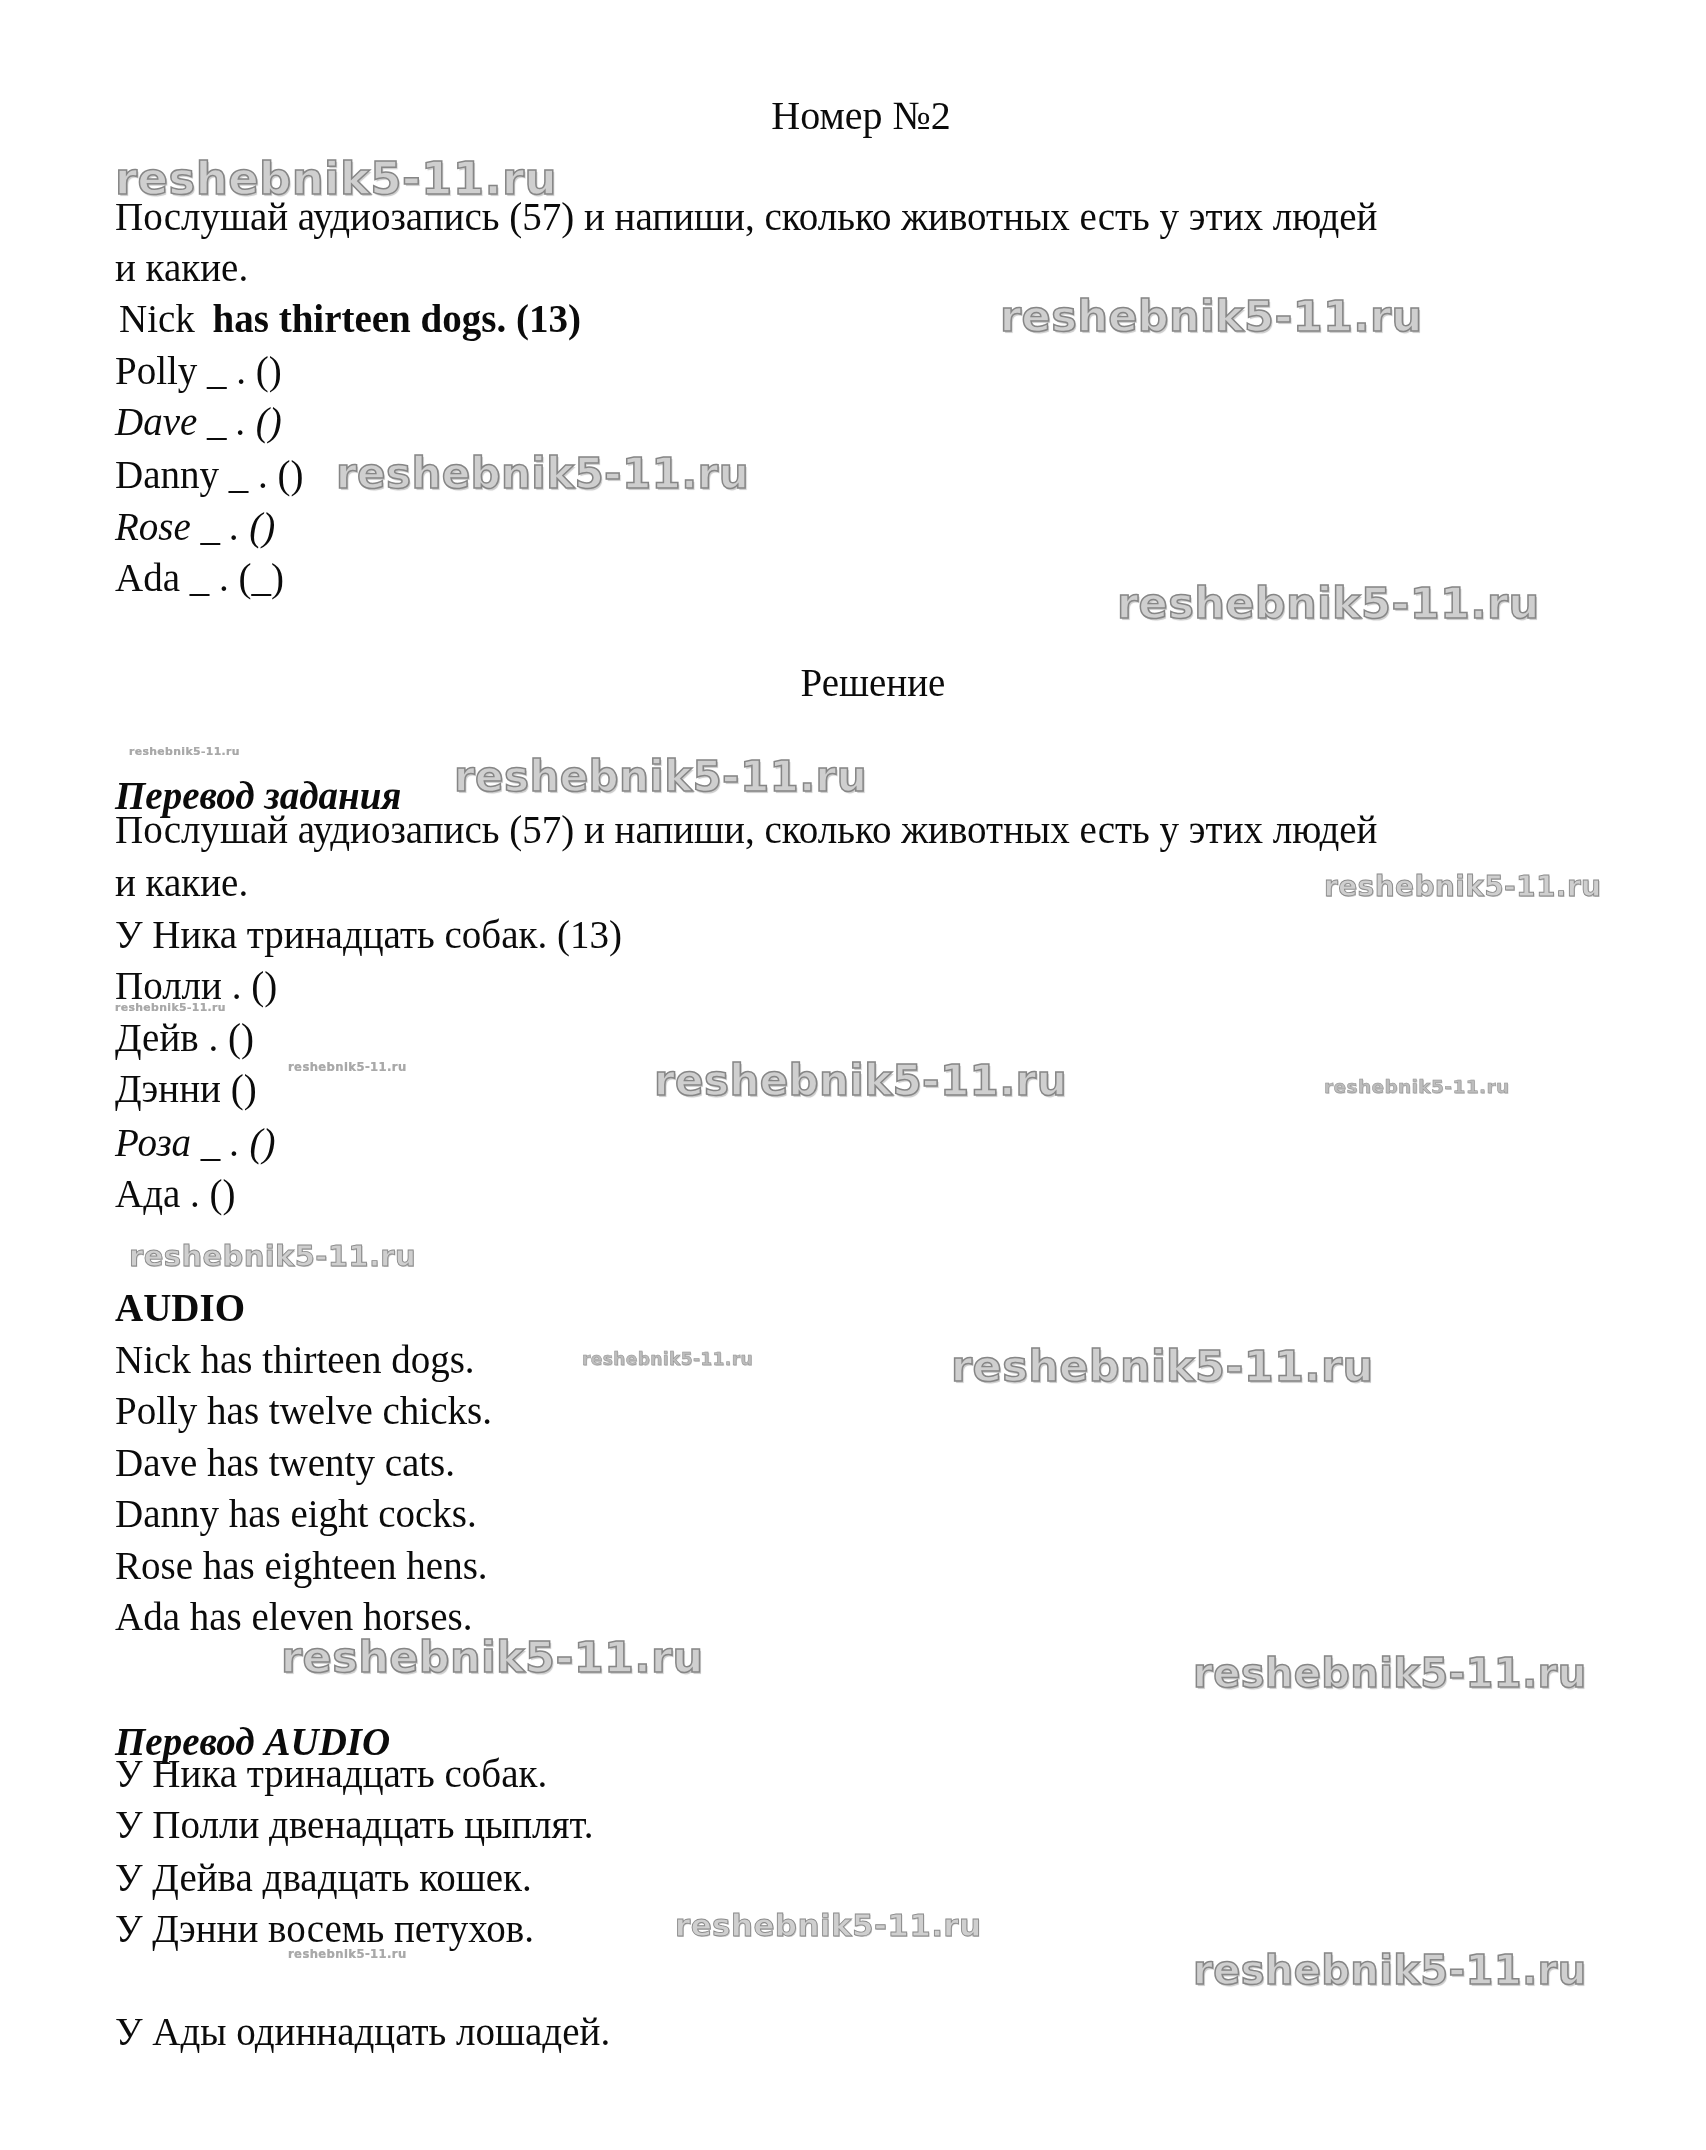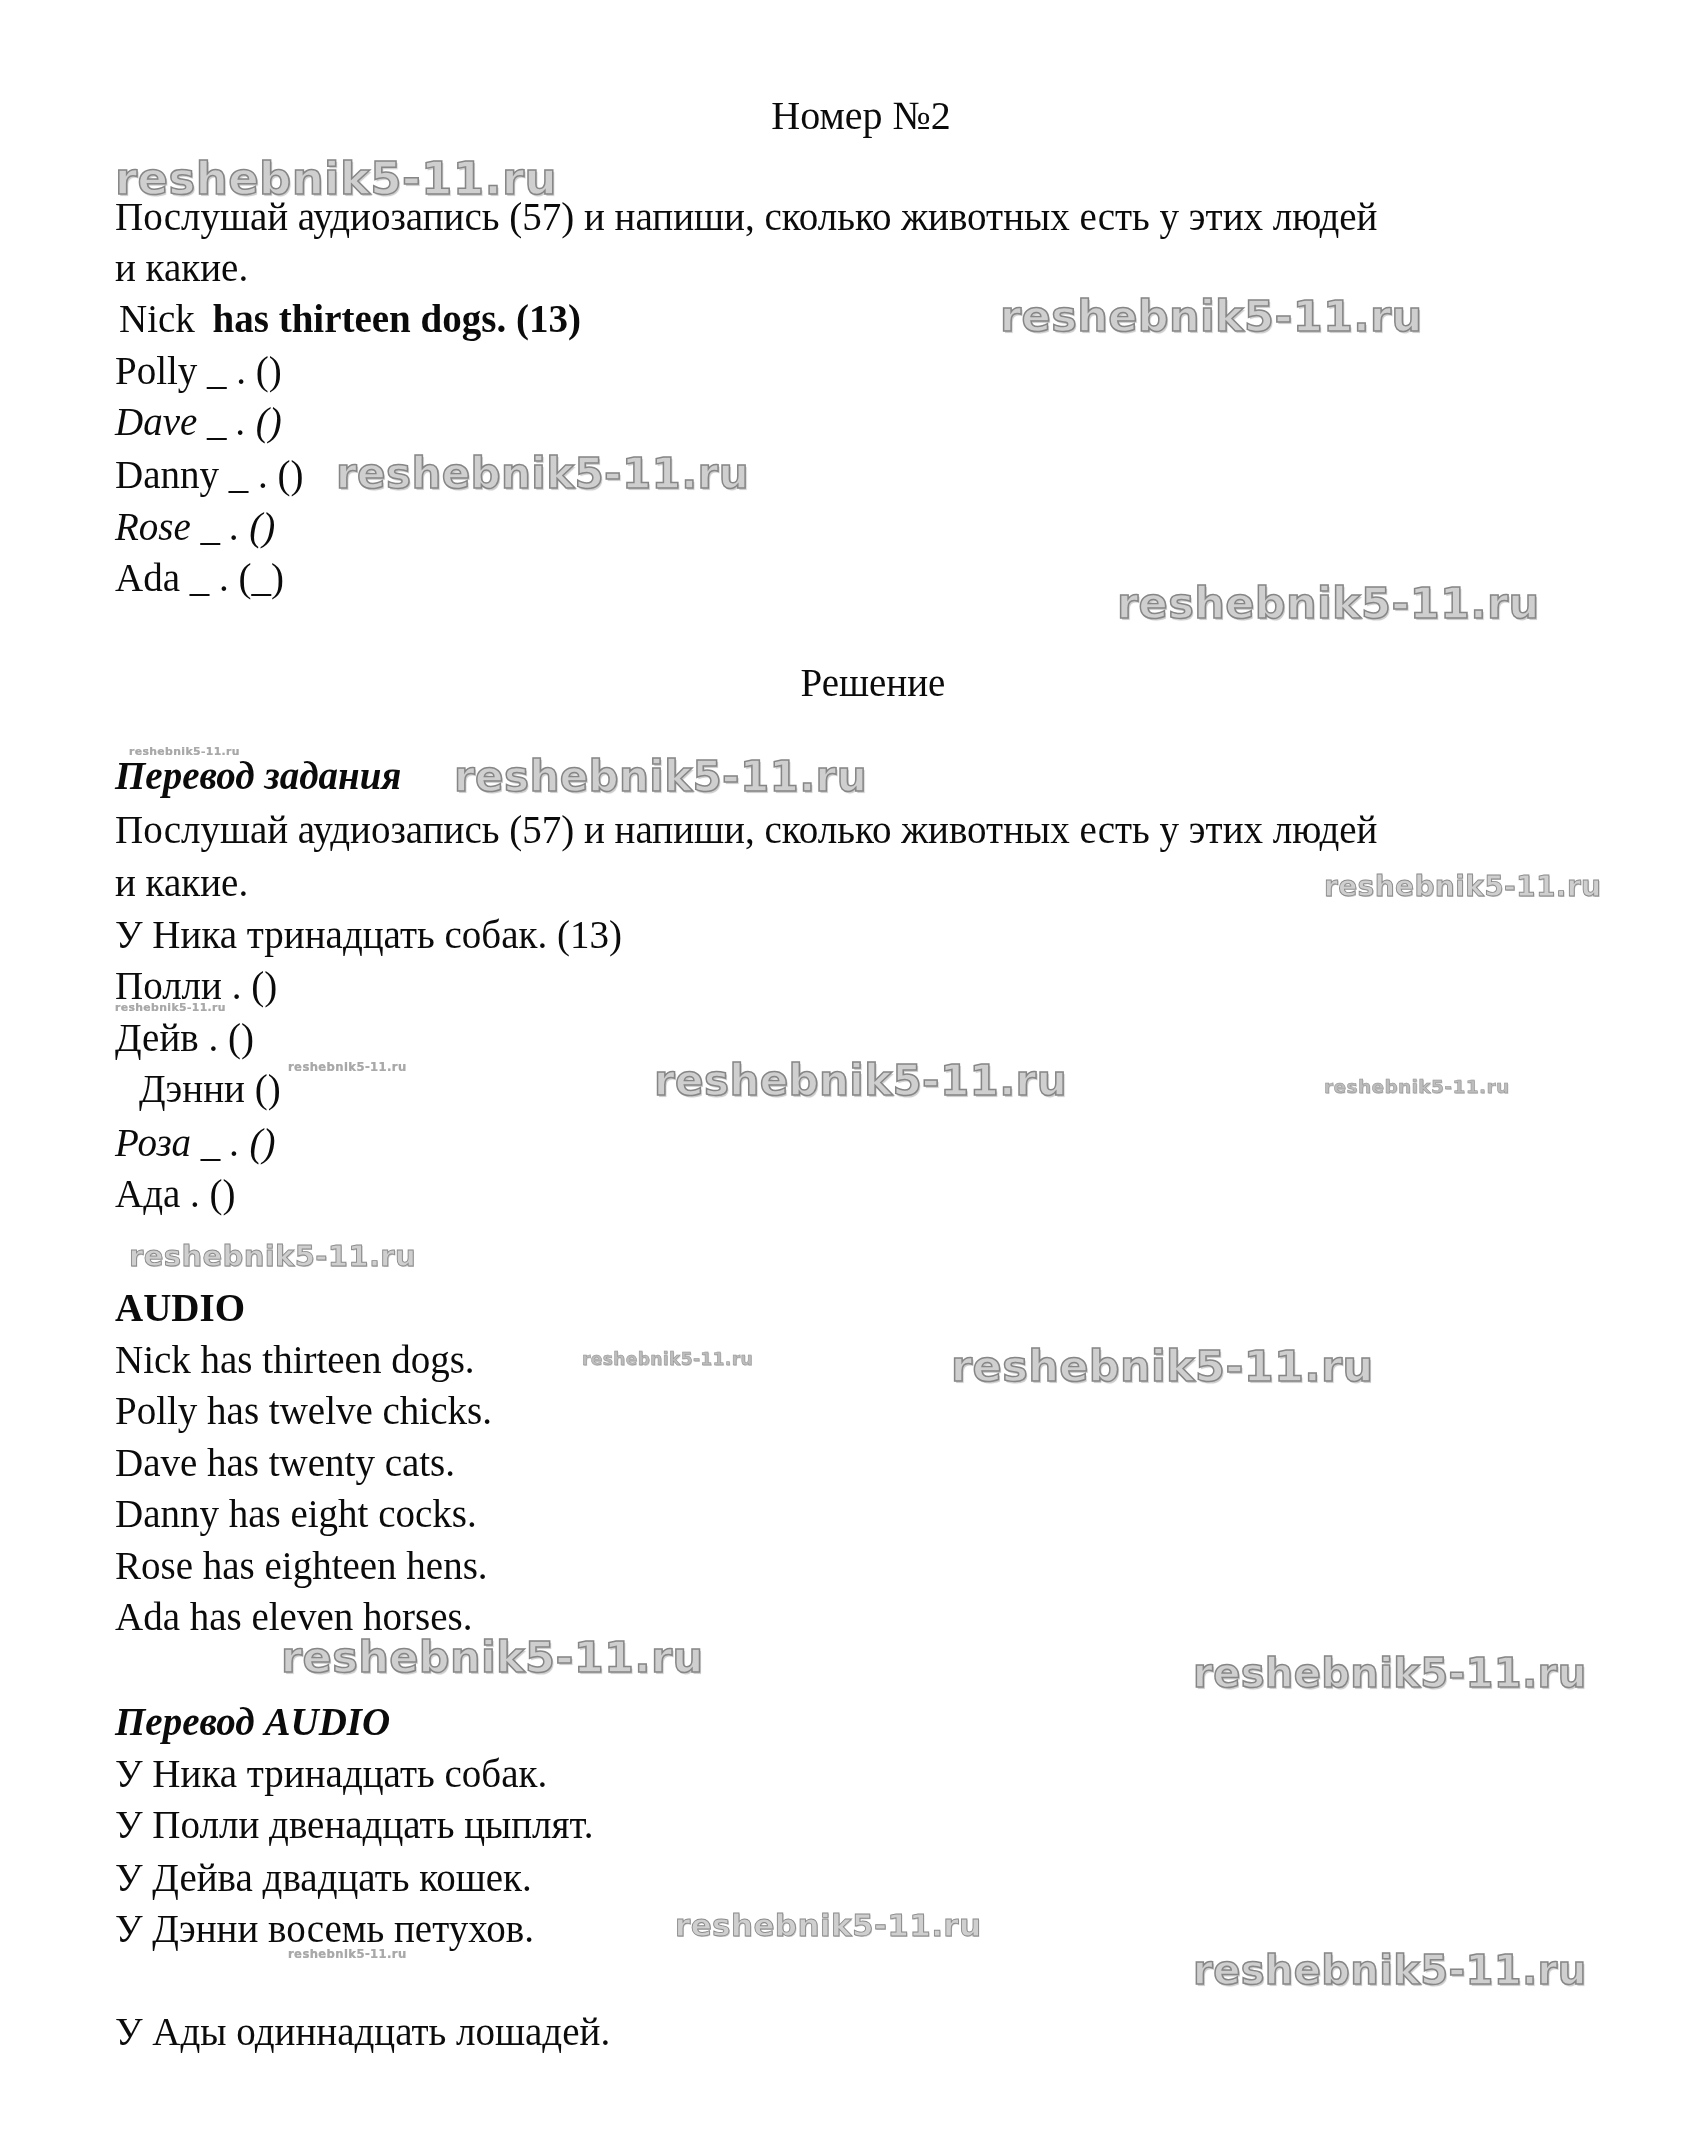--- a/index.html
+++ b/index.html
@@ -17,21 +17,21 @@
     position:absolute; top:80px; left:0; width:100%;
     text-align:center; font-size:40px;
   }
   .t {
     position:absolute; left:103px;
     font-size:39px; line-height:51px; white-space:pre;
   }
   .center { left:12px; width:100%; text-align:center; }
   .it { font-style:italic; }
   .bold { font-weight:bold; }
-  .bi { font-weight:bold; font-style:italic; }
+  .bi { font-weight:bold; font-style:italic;margin-top:20px; }
   b { font-weight:bold;margin-top:47px; }
 
   
   .wm {
     position:absolute;
     font-family:"DejaVu Sans", sans-serif;
     font-weight:700;
     white-space:nowrap;
     letter-spacing:0.4px;
     color:#cfcfcf;
@@ -74,21 +74,21 @@
 
   <div class="t" style="top:792px;">Послушай аудиозапись (57) и напиши, сколько животных есть у этих людей</div>
   <div class="t" style="top:845px;">и какие.</div>
   <span class="wm wm-m" style="left:1312px; top:858px; font-size:28px;">reshebnik5-11.ru</span>
 
   <div class="t" style="top:897px;">У Ника тринадцать собак. (13)</div>
   <div class="t" style="top:948px;">Полли . ()</div>
   <span class="wm wm-t" style="left:103px; top:989px; font-size:10.8px;">reshebnik5-11.ru</span>
   <div class="t" style="top:1000px;">Дейв . ()</div>
   <span class="wm wm-t" style="left:276px; top:1048px; font-size:11.6px;">reshebnik5-11.ru</span>
-  <div class="t" style="top:1051px;margin-left:24px;">Дэнни ()</div>
+  <div class="t" style="top:1051px;">Дэнни ()</div>
   <span class="wm wm-l" style="left:642px; top:1044px; font-size:42px;">reshebnik5-11.ru</span>
   <span class="wm wm-s" style="left:1312px; top:1064px; font-size:18.5px;">reshebnik5-11.ru</span>
   <div class="t it" style="top:1105px;">Роза _ . ()</div>
   <div class="t" style="top:1156px;">Ада . ()</div>
 
   <span class="wm wm-m" style="left:117px; top:1227px; font-size:29px;">reshebnik5-11.ru</span>
   <div class="t bold" style="top:1270px;">AUDIO</div>
 
   <div class="t" style="top:1322px;">Nick has thirteen dogs.</div>
   <span class="wm wm-s" style="left:570px; top:1337px; font-size:17px;">reshebnik5-11.ru</span>

